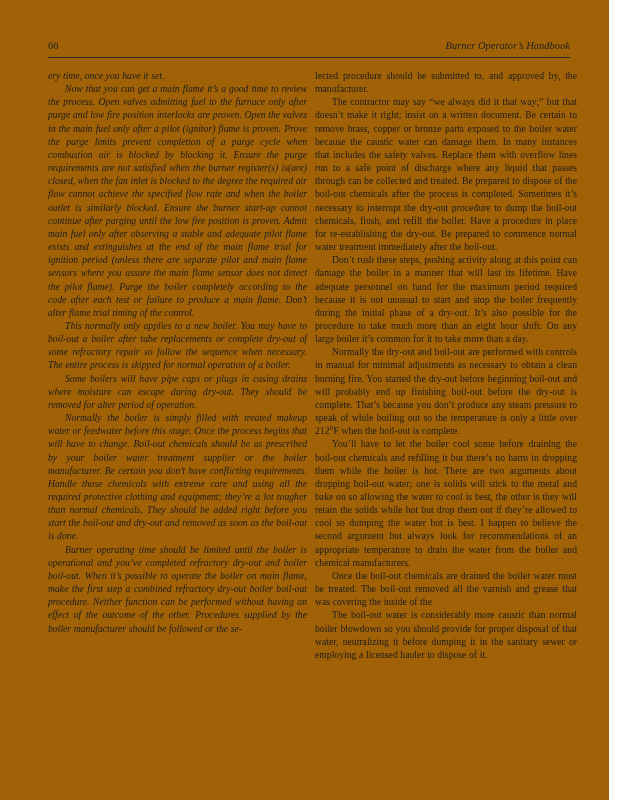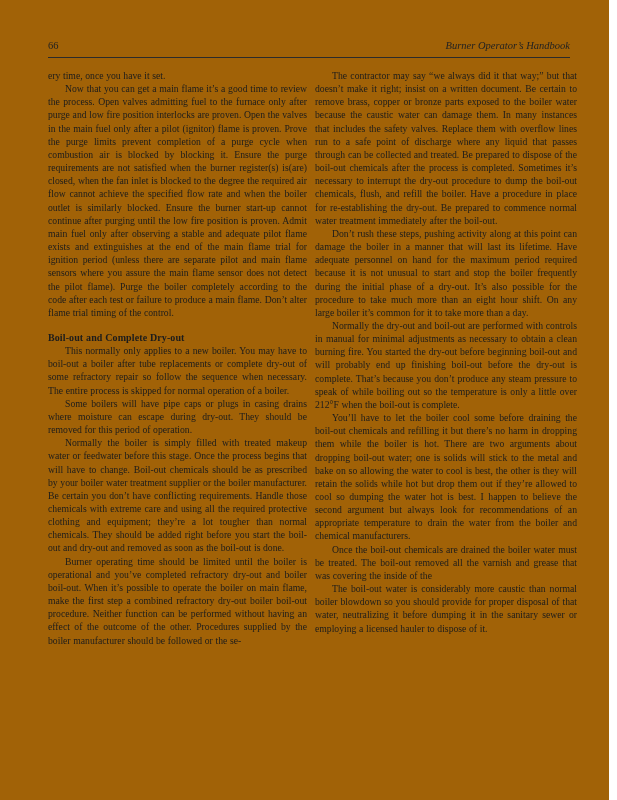--- a/index.html
+++ b/index.html
@@ -40,21 +40,21 @@
   }
   .col {
     position: absolute;
     top: 69px;
     text-align: justify;
     font-size: 9.7px;
     line-height: 13.15px;
     color: #1c1c1c;
     word-spacing: 0.2px;
   }
-  .col-left  { left: 48px;  width: 259px; }
+  .col-left  { left: 48px;  width: 259px; font-style: italic; }
   .col-right { left: 315px; width: 262px; }
   .col p {
     margin: 0;
     text-indent: 17px;
   }
   .col p.cont {
     text-indent: 0;
   }
   .col h2.heading {
     font-size: 10px;
@@ -73,28 +73,28 @@
   <div class="header">
     <span class="pagenum">66</span>
     <span class="booktitle">Burner Operator’s Handbook</span>
   </div>
 
   <div class="rule"></div>
 
   <div class="col col-left">
     <p class="cont">ery time, once you have it set.</p>
     <p>Now that you can get a main flame it’s a good time to review the process. Open valves admitting fuel to the furnace only after purge and low fire position interlocks are proven. Open the valves in the main fuel only after a pilot (ignitor) flame is proven. Prove the purge limits prevent completion of a purge cycle when combustion air is blocked by blocking it. Ensure the purge requirements are not satisfied when the burner register(s) is(are) closed, when the fan inlet is blocked to the degree the required air flow cannot achieve the specified flow rate and when the boiler outlet is similarly blocked. Ensure the burner start-up cannot continue after purging until the low fire position is proven. Admit main fuel only after observing a stable and adequate pilot flame exists and extinguishes at the end of the main flame trial for ignition period (unless there are separate pilot and main flame sensors where you assure the main flame sensor does not detect the pilot flame). Purge the boiler completely according to the code after each test or failure to produce a main flame. Don’t alter flame trial timing of the control.</p>
-    <h2 class="heading">Boil-out and Complete Dry-out</h2>
     <p>This normally only applies to a new boiler. You may have to boil-out a boiler after tube replacements or complete dry-out of some refractory repair so follow the sequence when necessary. The entire process is skipped for normal operation of a boiler.</p>
-    <p>Some boilers will have pipe caps or plugs in casing drains where moisture can escape during dry-out. They should be removed for this period of operation.</p>
+    <p>Some boilers will have pipe caps or plugs in casing drains where moisture can escape during dry-out. They should be removed for alter period of operation.</p>
     <p>Normally the boiler is simply filled with treated makeup water or feedwater before this stage. Once the process begins that will have to change. Boil-out chemicals should be as prescribed by your boiler water treatment supplier or the boiler manufacturer. Be certain you don’t have conflicting requirements. Handle those chemicals with extreme care and using all the required protective clothing and equipment; they’re a lot tougher than normal chemicals. They should be added right before you start the boil-out and dry-out and removed as soon as the boil-out is done.</p>
     <p>Burner operating time should be limited until the boiler is operational and you’ve completed refractory dry-out and boiler boil-out. When it’s possible to operate the boiler on main flame, make the first step a combined refractory dry-out boiler boil-out procedure. Neither function can be performed without having an effect of the outcome of the other. Procedures supplied by the boiler manufacturer should be followed or the se-</p>
   </div>
 
   <div class="col col-right">
+    <p class="cont">lected procedure should be submitted to, and approved by, the manufacturer.</p>
     <p>The contractor may say “we always did it that way;” but that doesn’t make it right; insist on a written document. Be certain to remove brass, copper or bronze parts exposed to the boiler water because the caustic water can damage them. In many instances that includes the safety valves. Replace them with overflow lines run to a safe point of discharge where any liquid that passes through can be collected and treated. Be prepared to dispose of the boil-out chemicals after the process is completed. Sometimes it’s necessary to interrupt the dry-out procedure to dump the boil-out chemicals, flush, and refill the boiler. Have a procedure in place for re-establishing the dry-out. Be prepared to commence normal water treatment immediately after the boil-out.</p>
     <p>Don’t rush these steps, pushing activity along at this point can damage the boiler in a manner that will last its lifetime. Have adequate personnel on hand for the maximum period required because it is not unusual to start and stop the boiler frequently during the initial phase of a dry-out. It’s also possible for the procedure to take much more than an eight hour shift. On any large boiler it’s common for it to take more than a day.</p>
     <p>Normally the dry-out and boil-out are performed with controls in manual for minimal adjustments as necessary to obtain a clean burning fire. You started the dry-out before beginning boil-out and will probably end up finishing boil-out before the dry-out is complete. That’s because you don’t produce any steam pressure to speak of while boiling out so the temperature is only a little over 212°F when the boil-out is complete.</p>
     <p>You’ll have to let the boiler cool some before draining the boil-out chemicals and refilling it but there’s no harm in dropping them while the boiler is hot. There are two arguments about dropping boil-out water; one is solids will stick to the metal and bake on so allowing the water to cool is best, the other is they will retain the solids while hot but drop them out if they’re allowed to cool so dumping the water hot is best. I happen to believe the second argument but always look for recommendations of an appropriate temperature to drain the water from the boiler and chemical manufacturers.</p>
     <p>Once the boil-out chemicals are drained the boiler water must be treated. The boil-out removed all the varnish and grease that was covering the inside of the</p>
     <p>The boil-out water is considerably more caustic than normal boiler blowdown so you should provide for proper disposal of that water, neutralizing it before dumping it in the sanitary sewer or employing a licensed hauler to dispose of it.</p>
   </div>
 
 </div>
 

